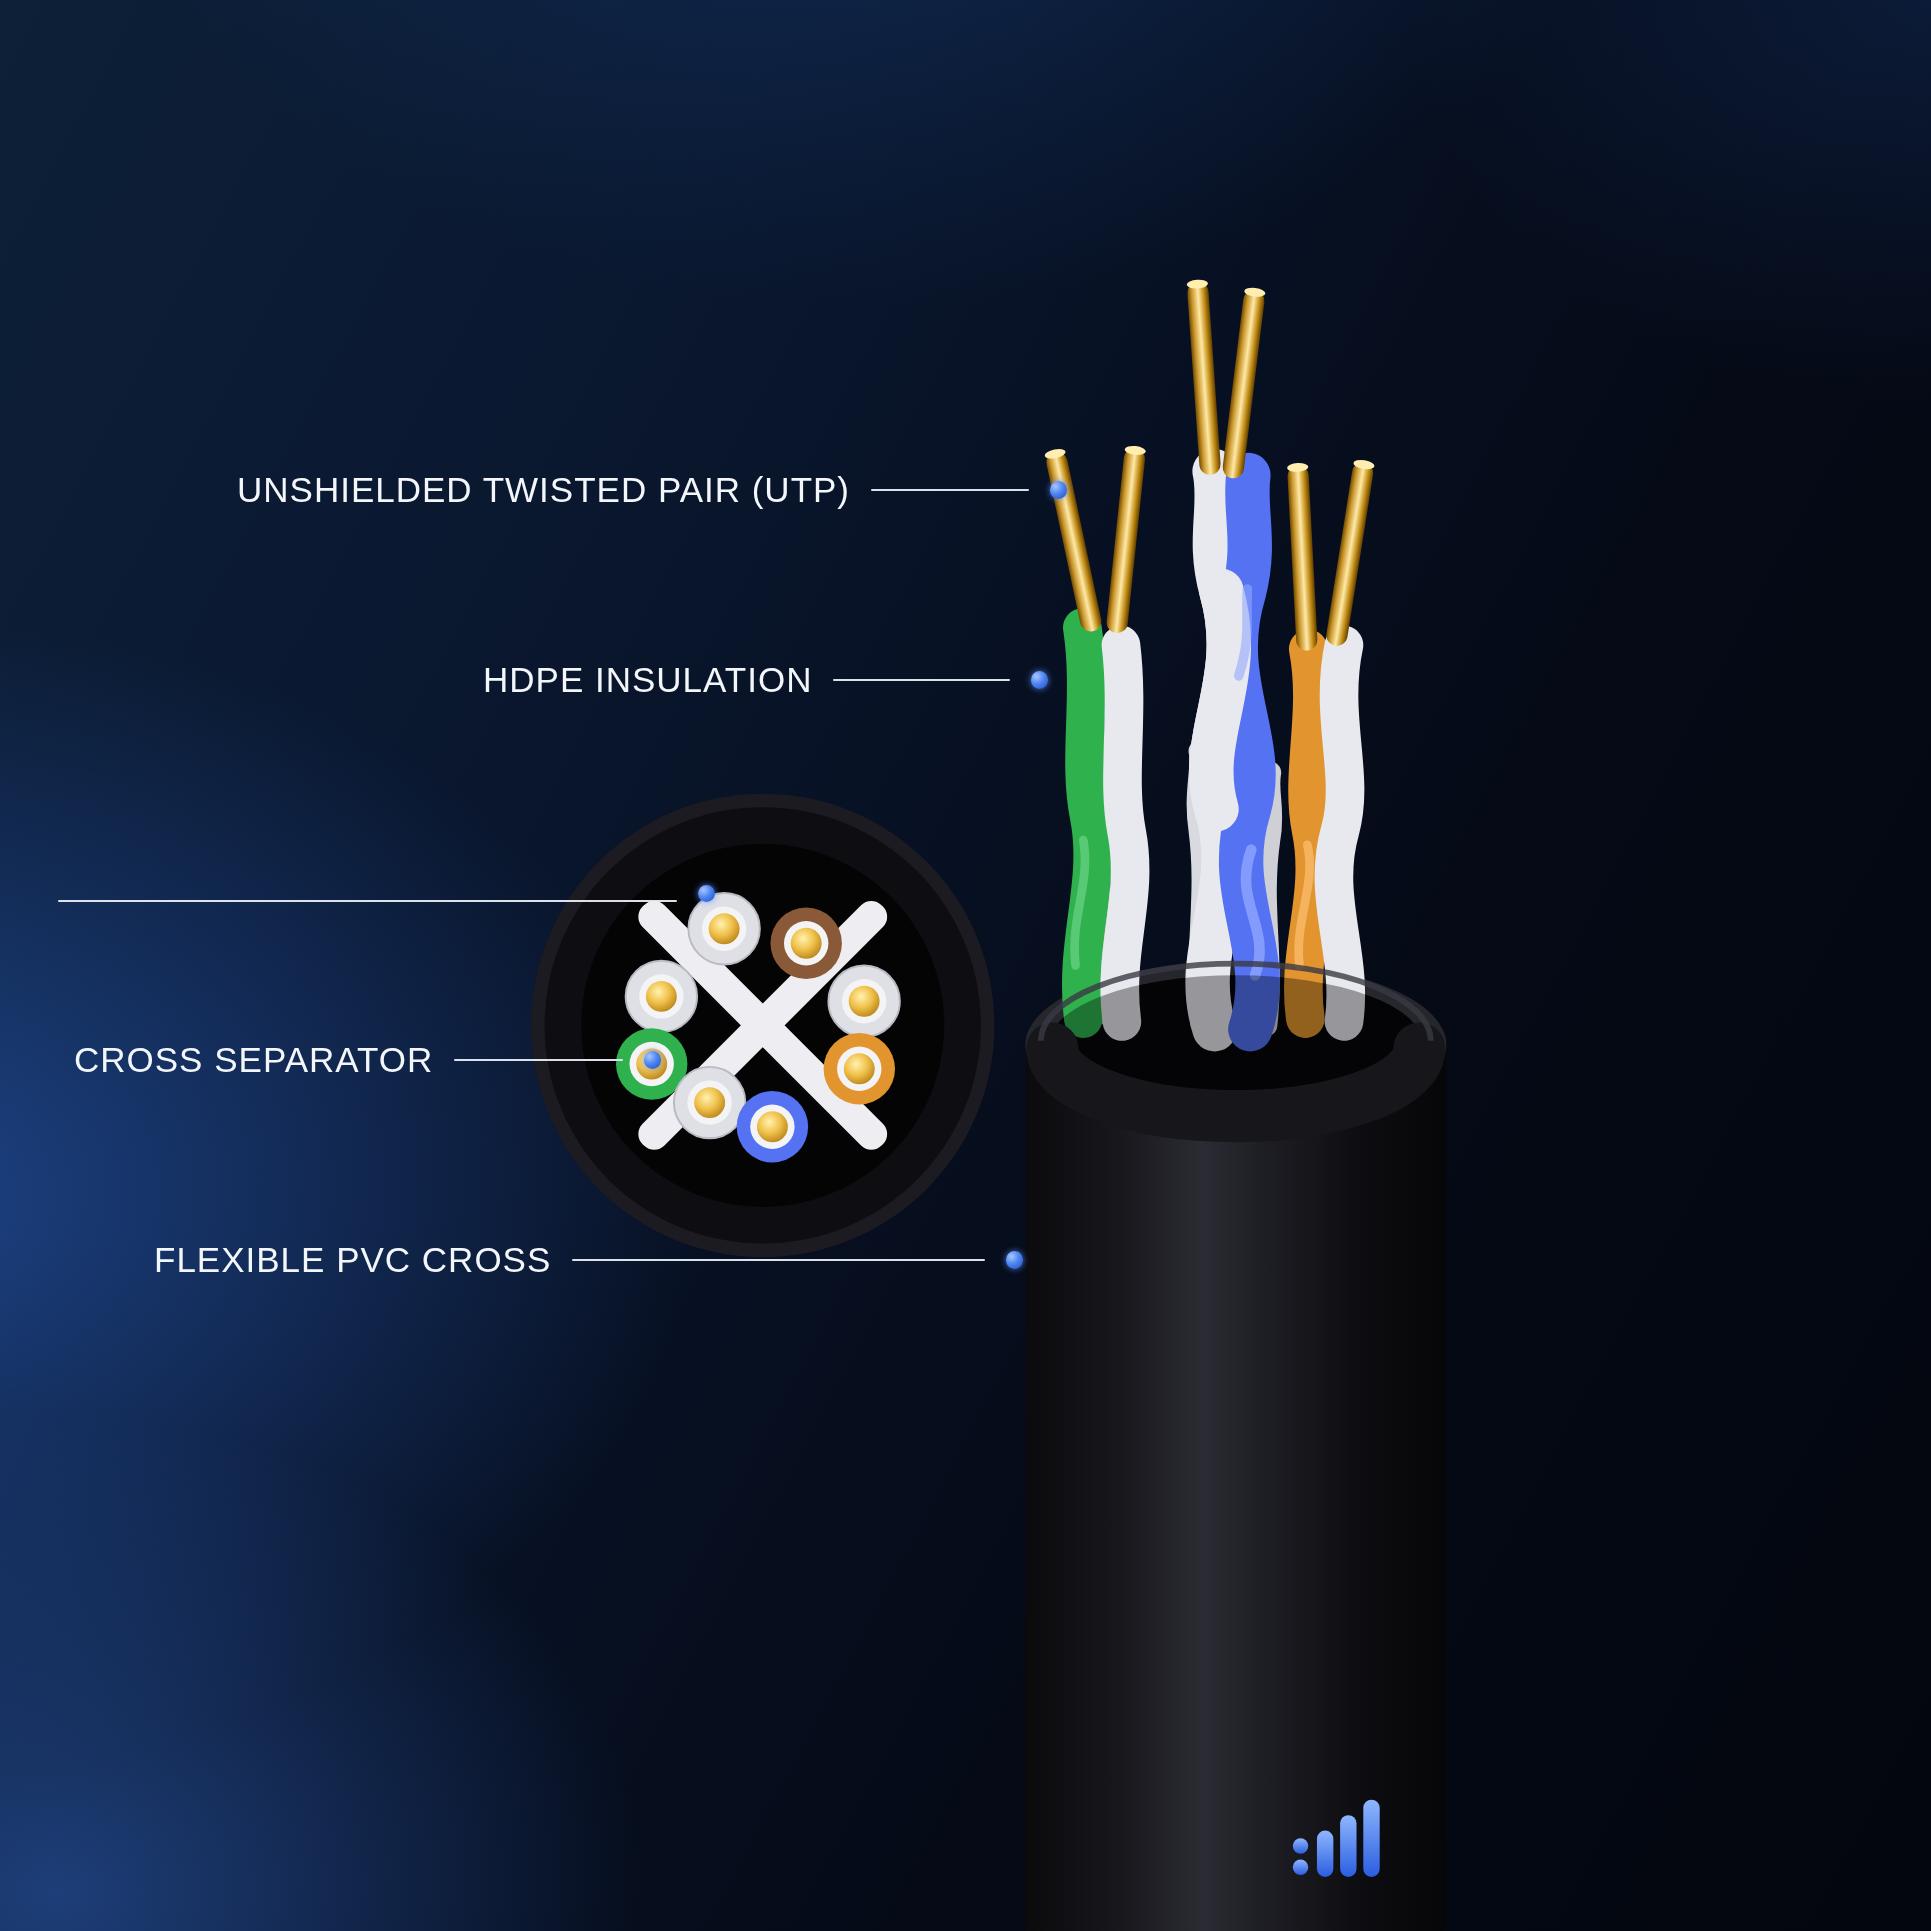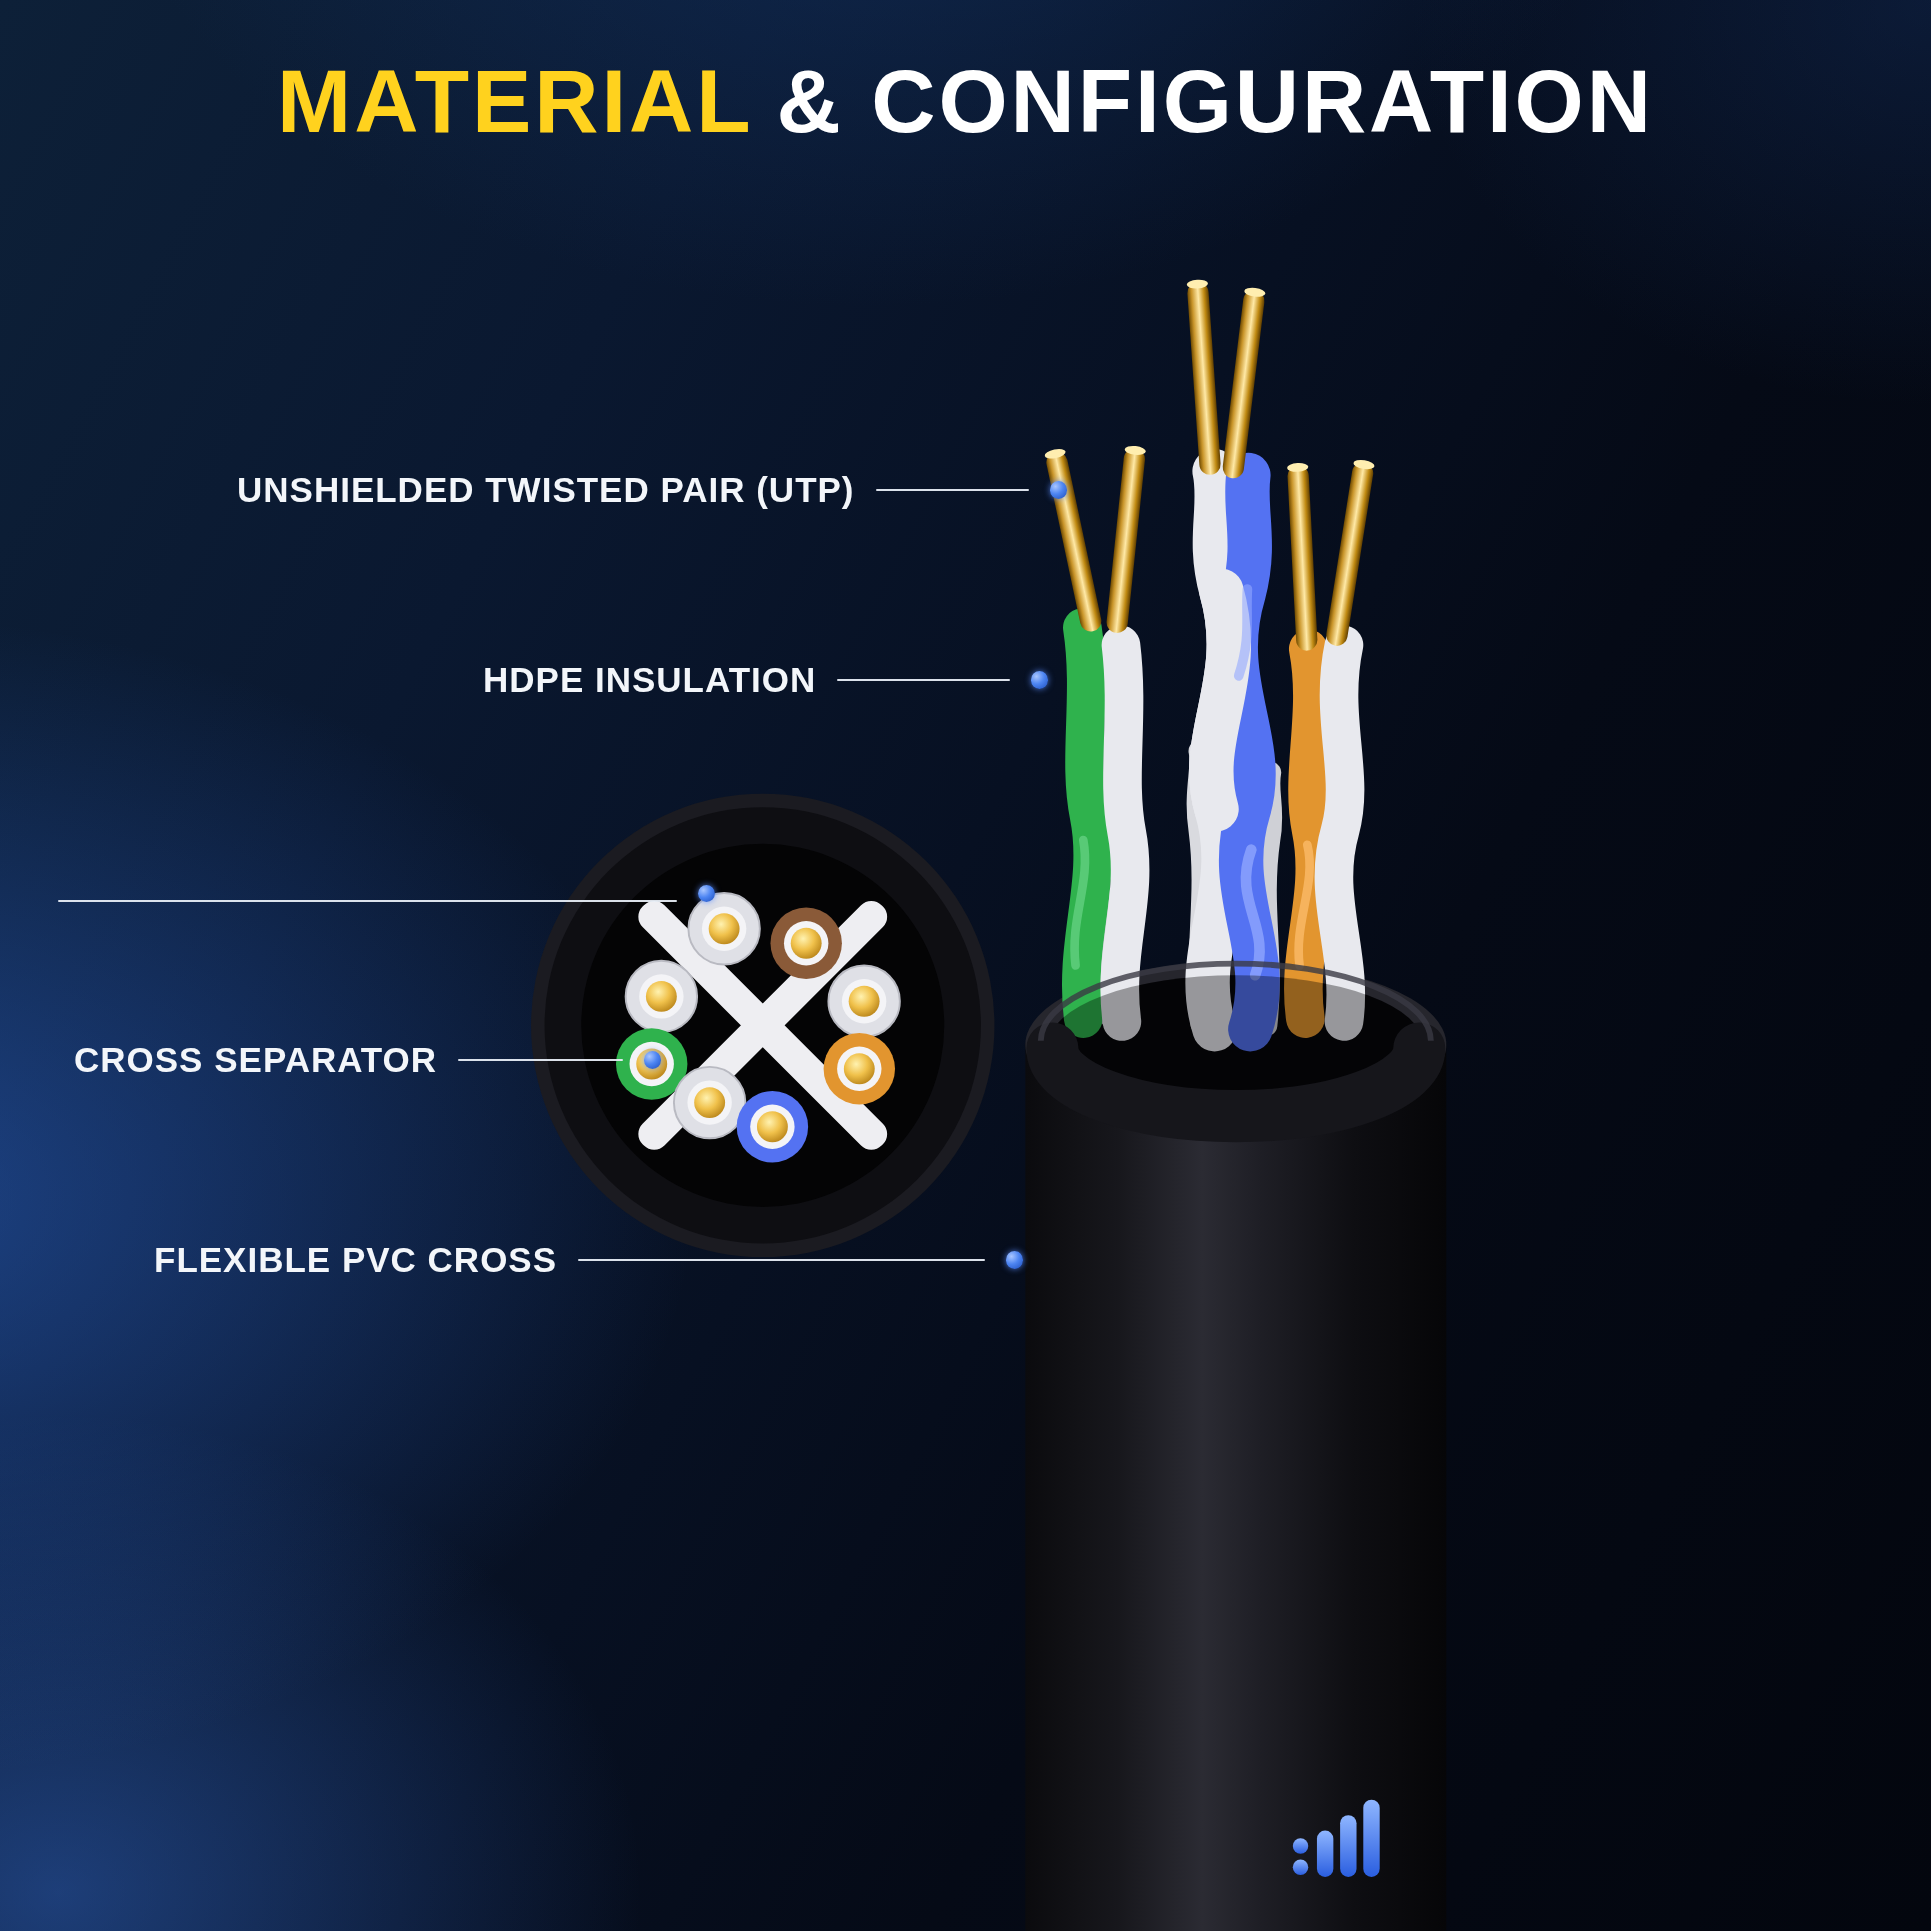--- a/index.html
+++ b/index.html
@@ -16,21 +16,21 @@
   #stage{position:absolute;inset:0;width:1931px;height:1931px;}
   #art{position:absolute;inset:0;pointer-events:none;}
   .title{
     position:absolute;top:50px;left:0;width:100%;text-align:center;
     font-weight:800;font-size:89px;letter-spacing:2.9px;white-space:nowrap;
   }
   .title .hl{color:#ffd21e;}
   .title .rest{color:#ffffff;margin-left:23px;}
   .callout{position:absolute;display:flex;align-items:center;gap:21px;height:42px;}
   .callout .label{
-    color:#f3f6fa;font-weight:700;font-size:35px;letter-spacing:1px;
+    color:#f3f6fa;font-weight:400;font-size:35px;letter-spacing:1px;
     white-space:nowrap;line-height:1.25;
   }
   .callout .line{flex:1;height:2.9px;background:#e7edf5;border-radius:1.9px;opacity:.95;}
   .callout .dot{
     width:17.4px;height:17.4px;border-radius:50%;flex:0 0 auto;
     background:radial-gradient(circle at 32% 30%, #a9c6ff 0%, #4d85f2 45%, #1c4dbc 100%);
     box-shadow:0 0 6.8px rgba(90,140,255,.8);
   }
   #callout-utp   {left:237px; top:469px;  width:830px;}
   #callout-hdpe  {left:483px; top:643px;  width:565px;margin-top:16px;}
@@ -179,23 +179,20 @@
 
     <g>
       <circle cx="1347" cy="1912" r="8" fill="url(#logoGrad)"></circle>
       <circle cx="1347" cy="1934" r="8" fill="url(#logoGrad)"></circle>
       <rect x="1364" y="1896" width="17" height="48" rx="8.5" fill="url(#logoGrad)"></rect>
       <rect x="1388" y="1880" width="17" height="64" rx="8.5" fill="url(#logoGrad)"></rect>
       <rect x="1412" y="1864" width="17" height="80" rx="8.5" fill="url(#logoGrad)"></rect>
     </g>
   </svg>
 
-  <div class="title">
-    <span class="hl">MATERIAL</span><span class="rest">&amp; CONFIGURATION</span>
-  </div>
 
   <div class="callout" id="callout-utp">
     <div class="label">UNSHIELDED TWISTED PAIR (UTP)</div>
     <div class="line"></div>
     <div class="dot"></div>
   </div>
 
   <div class="callout" id="callout-hdpe">
     <div class="label">HDPE INSULATION</div>
     <div class="line"></div>

